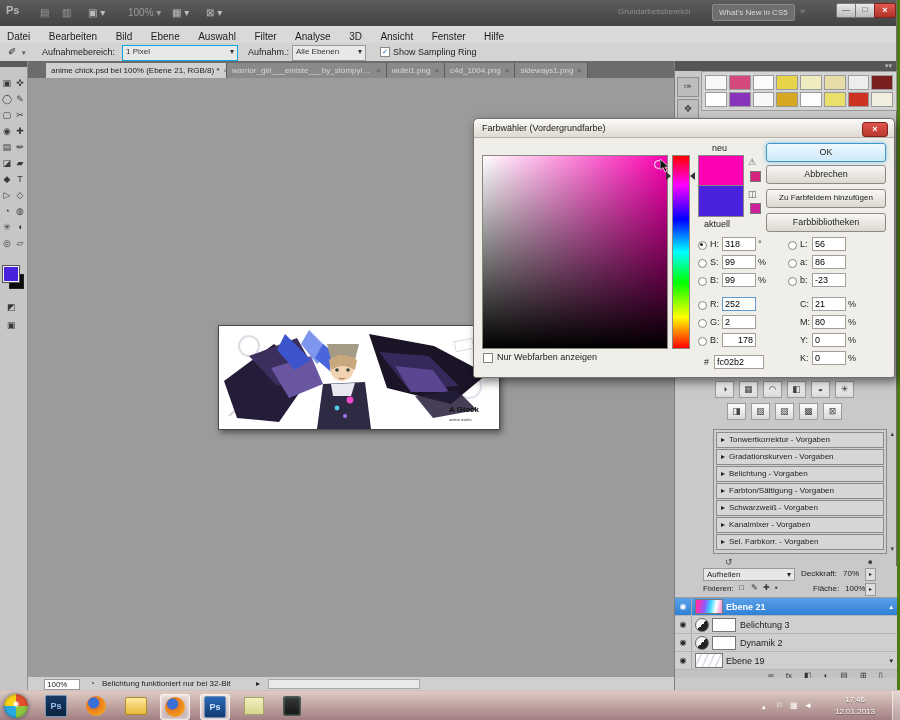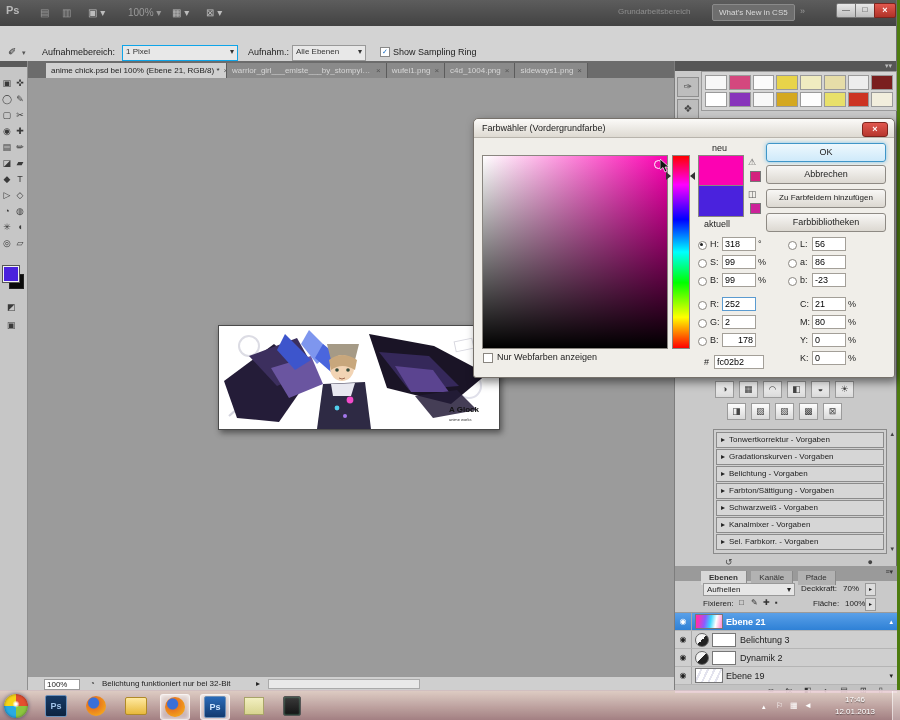--- a/index.html
+++ b/index.html
@@ -76,20 +76,33 @@
       <span class="r tb-icon" style="left:172px;top:0;color:#bdbdbd;">▦ ▾</span>
       <span class="r tb-icon" style="left:206px;top:0;color:#bdbdbd;">⊠ ▾</span>
       <span class="r tx" style="left:618px;top:7px;font-size:8px;color:#8f8f8f;">Grundarbeitsbereich</span>
       <span class="r tx" style="left:712px;top:4px;height:15px;line-height:15px;padding:0 6px;font-size:8px;color:#dadada;background:#6e6e6e;border:1px solid #8a8a8a;border-radius:2px;">What's New in CS5</span>
       <span class="r" style="left:800px;top:6px;font-size:9px;color:#9a9a9a;">»</span>
       <span class="r" style="left:836px;top:3px;width:18px;height:13px;background:linear-gradient(#e8e8e8,#bdbdbd);border:1px solid #777;border-radius:2px 0 0 2px;font-size:8px;text-align:center;color:#333;line-height:12px;">—</span>
       <span class="r" style="left:855px;top:3px;width:18px;height:13px;background:linear-gradient(#e8e8e8,#bdbdbd);border:1px solid #777;font-size:8px;text-align:center;color:#333;line-height:12px;">□</span>
       <span class="r" style="left:874px;top:3px;width:20px;height:13px;background:linear-gradient(#e2584e,#b03228);border:1px solid #7e241d;border-radius:0 2px 2px 0;font-size:9px;font-weight:bold;text-align:center;color:#fff;line-height:12px;">×</span>
     </div>
 
+    <div id="menubar" class="r">
+      <span>Datei</span>
+      <span>Bearbeiten</span>
+      <span>Bild</span>
+      <span>Ebene</span>
+      <span>Auswahl</span>
+      <span>Filter</span>
+      <span>Analyse</span>
+      <span>3D</span>
+      <span>Ansicht</span>
+      <span>Fenster</span>
+      <span>Hilfe</span>
+    </div>
 
     <div id="optionsbar" class="r">
       <span class="r" style="left:8px;top:3px;font-size:10px;color:#222;">✐</span>
       <span class="r" style="left:22px;top:6px;font-size:7px;color:#555;">▾</span>
       <span class="r tx" style="left:42px;top:4px;">Aufnahmebereich:</span>
       <span class="r tx" style="left:122px;top:2px;width:108px;height:12px;background:#e8e8e8;border:1px solid #0ea5e9;font-size:8px;padding:1px 3px;color:#333;"><span>1 Pixel</span><span style="float:right">▾</span></span>
       <span class="r tx" style="left:248px;top:4px;">Aufnahm.:</span>
       <span class="r tx" style="left:292px;top:2px;width:66px;height:12px;background:#e8e8e8;border:1px solid #999;font-size:8px;padding:1px 3px;color:#333;"><span>Alle Ebenen</span><span style="float:right">▾</span></span>
       <span class="r" style="left:380px;top:4px;width:8px;height:8px;background:#fff;border:1px solid #888;font-size:7px;line-height:8px;text-align:center;color:#1a6cc0;">✓</span>
       <span class="r tx" style="left:393px;top:4px;">Show Sampling Ring</span>
@@ -271,26 +284,20 @@
           <span class="r" style="right:-8px;top:0;font-size:7px;color:#444;">▴</span>
           <span class="r" style="right:-8px;bottom:0;font-size:7px;color:#444;">▾</span>
         </div>
         <div style="display:flex;justify-content:space-between;padding:3px 24px;border-bottom:1px solid #9a9a9a;">
           <span style="font-size:9px;color:#444;">↺</span>
           <span style="font-size:9px;color:#444;">●</span>
         </div>
       </div>
 
       <div class="r" style="left:0;top:505px;width:222px;height:124px;background:#c9c9c9;">
-        <div style="background:#9a9a9a;height:15px;padding-left:26px;">
-          <span class="ptab active">Ebenen</span>
-          <span class="ptab">Kanäle</span>
-          <span class="ptab">Pfade</span>
-          <span style="float:right;font-size:7px;color:#333;padding:2px 4px;">≡▾</span>
-        </div>
         <div style="position:relative;height:16px;font-size:8px;color:#222;">
           <span class="r" style="left:28px;top:2px;width:84px;height:11px;background:#e6e6e6;border:1px solid #999;padding:0 3px;line-height:11px;"><span>Aufhellen</span><span style="float:right">▾</span></span>
           <span class="r tx" style="left:126px;top:3px;">Deckkraft:</span>
           <span class="r tx" style="left:168px;top:3px;">70%</span>
           <span class="r" style="left:190px;top:2px;width:9px;height:11px;background:#ddd;border:1px solid #999;font-size:6px;text-align:center;line-height:11px;">▸</span>
         </div>
         <div style="position:relative;height:15px;font-size:8px;color:#222;">
           <span class="r tx" style="left:28px;top:2px;">Fixieren:</span>
           <span class="r" style="left:64px;top:1px;font-size:8px;color:#333;">□</span>
           <span class="r" style="left:76px;top:1px;font-size:8px;color:#333;">✎</span>

